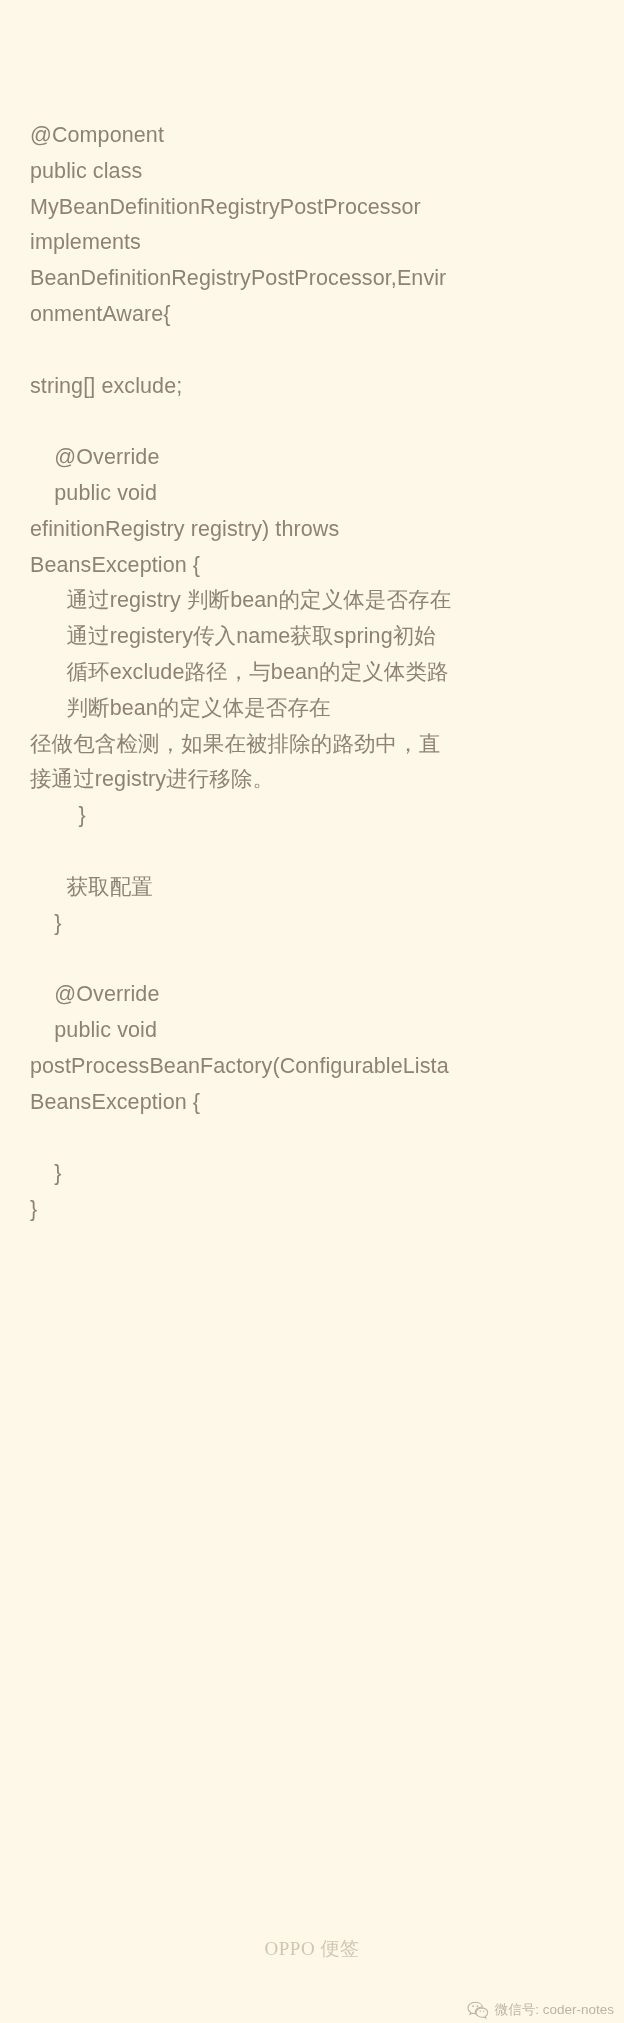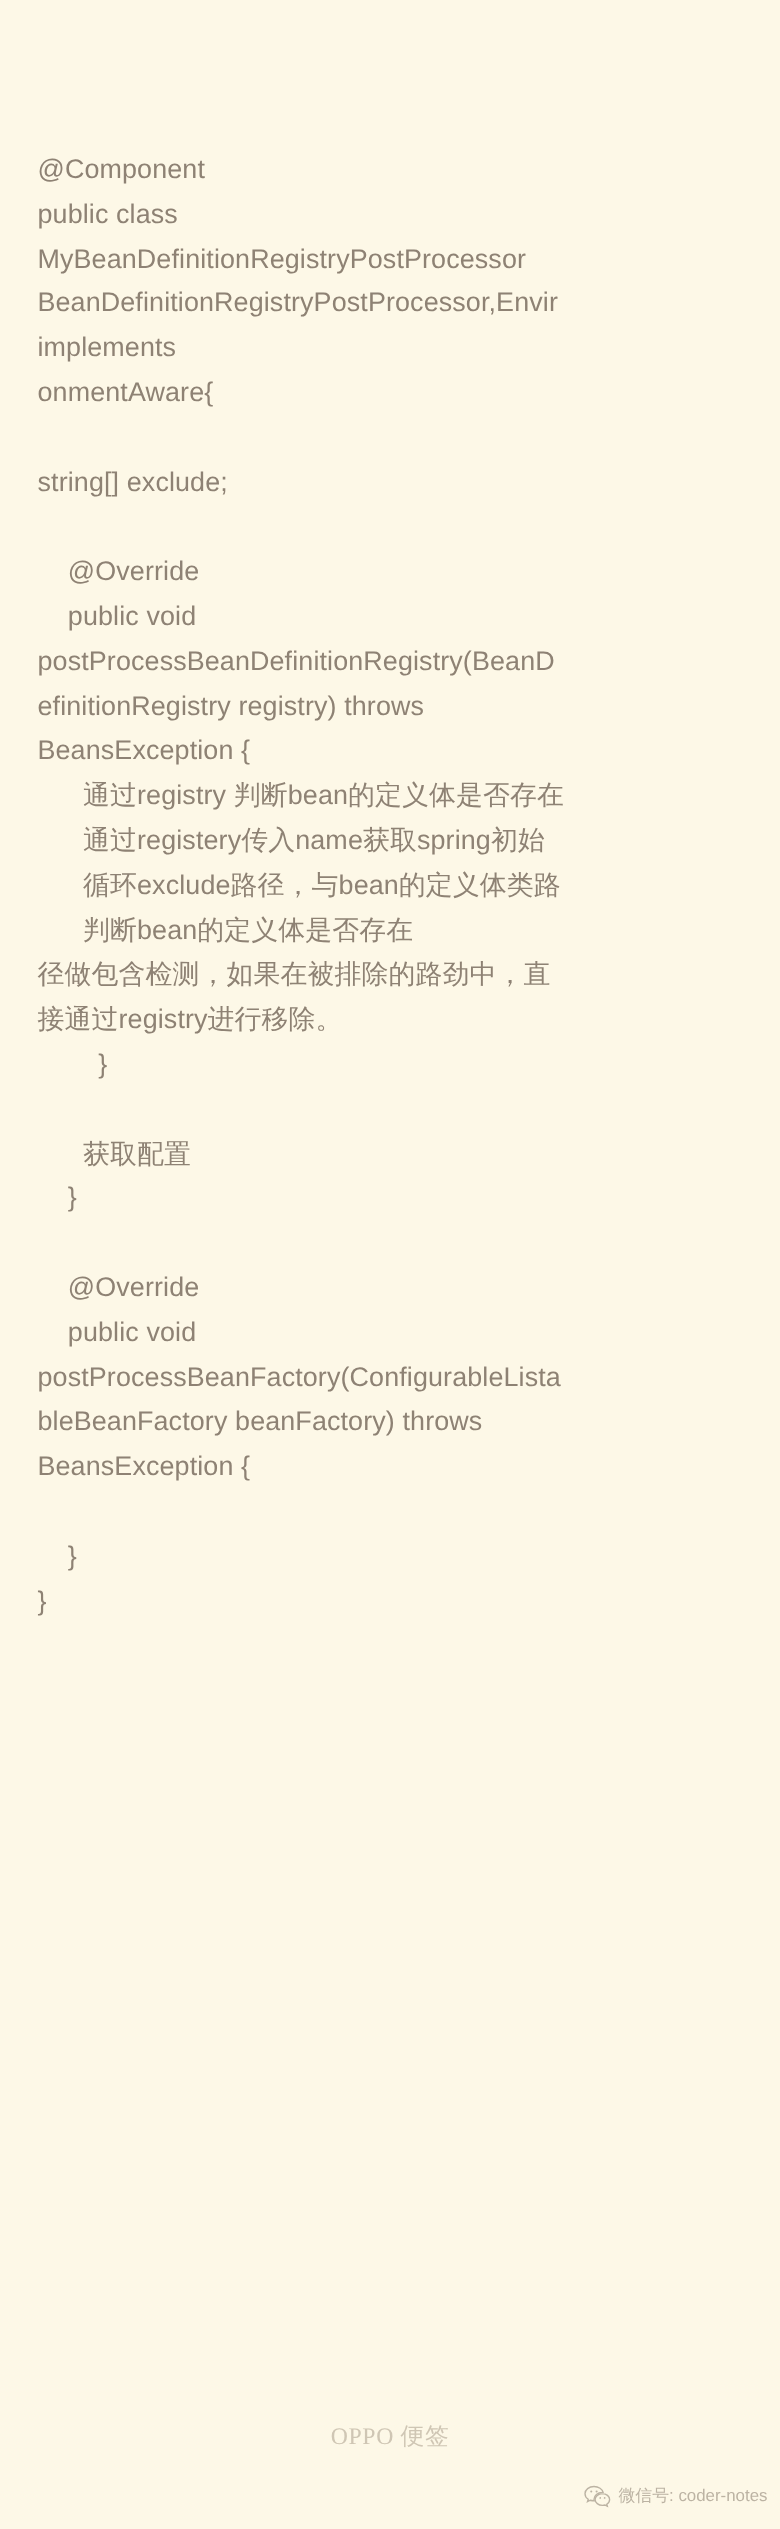--- a/index.html
+++ b/index.html
@@ -55,21 +55,21 @@
     text-align: center;
     color: #cfc6b4;
     font-size: 19px;
     letter-spacing: 0.5px;
     font-family: Liberation Serif, serif;
   }
 
   .watermark {
     position: absolute;
     right: 10px;
-    bottom: 17px;
+    bottom: 4px;
     display: flex;
     align-items: center;
     gap: 6px;
     color: #b9b0a0;
     font-size: 13.5px;
     font-family: "Liberation Sans", "DejaVu Sans", sans-serif;
     opacity: 0.95;
   }
 
   .watermark .wechat-icon {
@@ -88,46 +88,44 @@
 </style>
 </head>
 <body>
 
 <div class="note-page">
 
   <div class="note-body">
       <div class="code-line">@Component</div>
       <div class="code-line">public class</div>
       <div class="code-line">MyBeanDefinitionRegistryPostProcessor</div>
+      <div class="code-line">implements</div>
       <div class="code-line">BeanDefinitionRegistryPostProcessor,Envir</div>
-      <div class="code-line">implements</div>
       <div class="code-line">onmentAware{</div>
       <div class="code-line blank">&nbsp;</div>
       <div class="code-line">string[] exclude;</div>
       <div class="code-line blank">&nbsp;</div>
       <div class="code-line">    @Override</div>
       <div class="code-line">    public void</div>
-      <div class="code-line">postProcessBeanDefinitionRegistry(BeanD</div>
       <div class="code-line">efinitionRegistry registry) throws</div>
       <div class="code-line">BeansException {</div>
       <div class="code-line">      通过registry 判断bean的定义体是否存在</div>
       <div class="code-line">      通过registery传入name获取spring初始</div>
       <div class="code-line">      循环exclude路径，与bean的定义体类路</div>
       <div class="code-line">      判断bean的定义体是否存在</div>
       <div class="code-line">径做包含检测，如果在被排除的路劲中，直</div>
       <div class="code-line">接通过registry进行移除。</div>
       <div class="code-line">        }</div>
       <div class="code-line blank">&nbsp;</div>
       <div class="code-line">      获取配置</div>
       <div class="code-line">    }</div>
       <div class="code-line blank">&nbsp;</div>
       <div class="code-line">    @Override</div>
       <div class="code-line">    public void</div>
       <div class="code-line">postProcessBeanFactory(ConfigurableLista</div>
-      <div class="code-line">bleBeanFactory beanFactory) throws</div>
       <div class="code-line">BeansException {</div>
       <div class="code-line blank">&nbsp;</div>
       <div class="code-line">    }</div>
       <div class="code-line">}</div>
     </div>
 
   <div class="footer-brand">OPPO 便签</div>
 
   <div class="watermark">
     <span class="wechat-icon">

